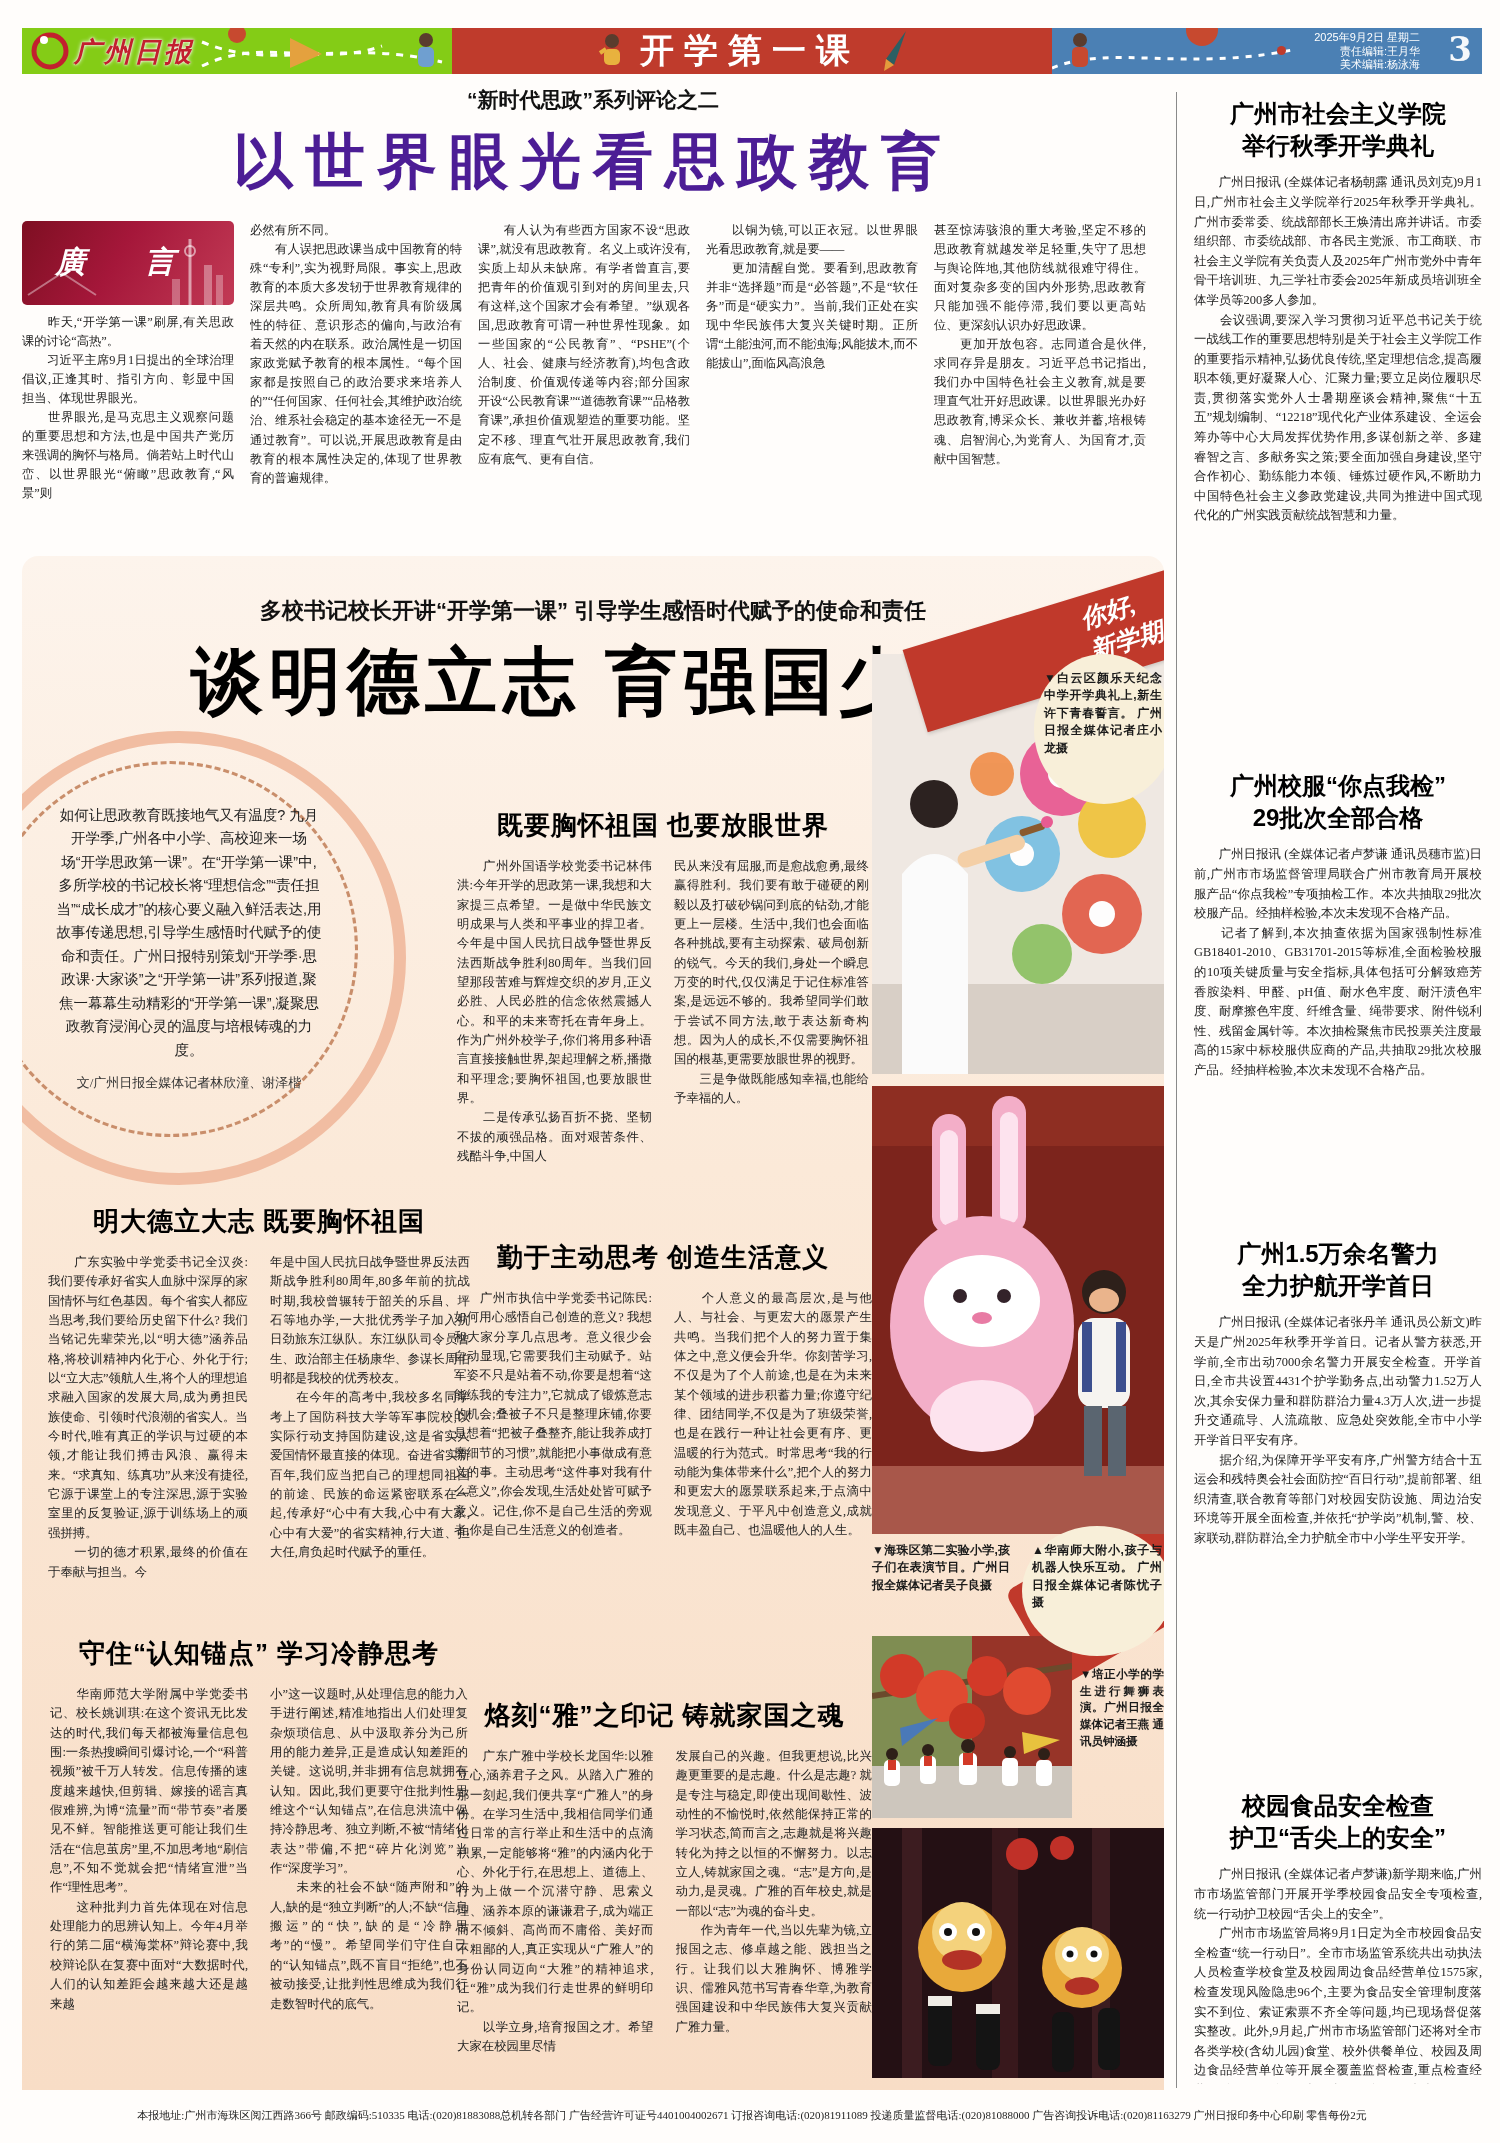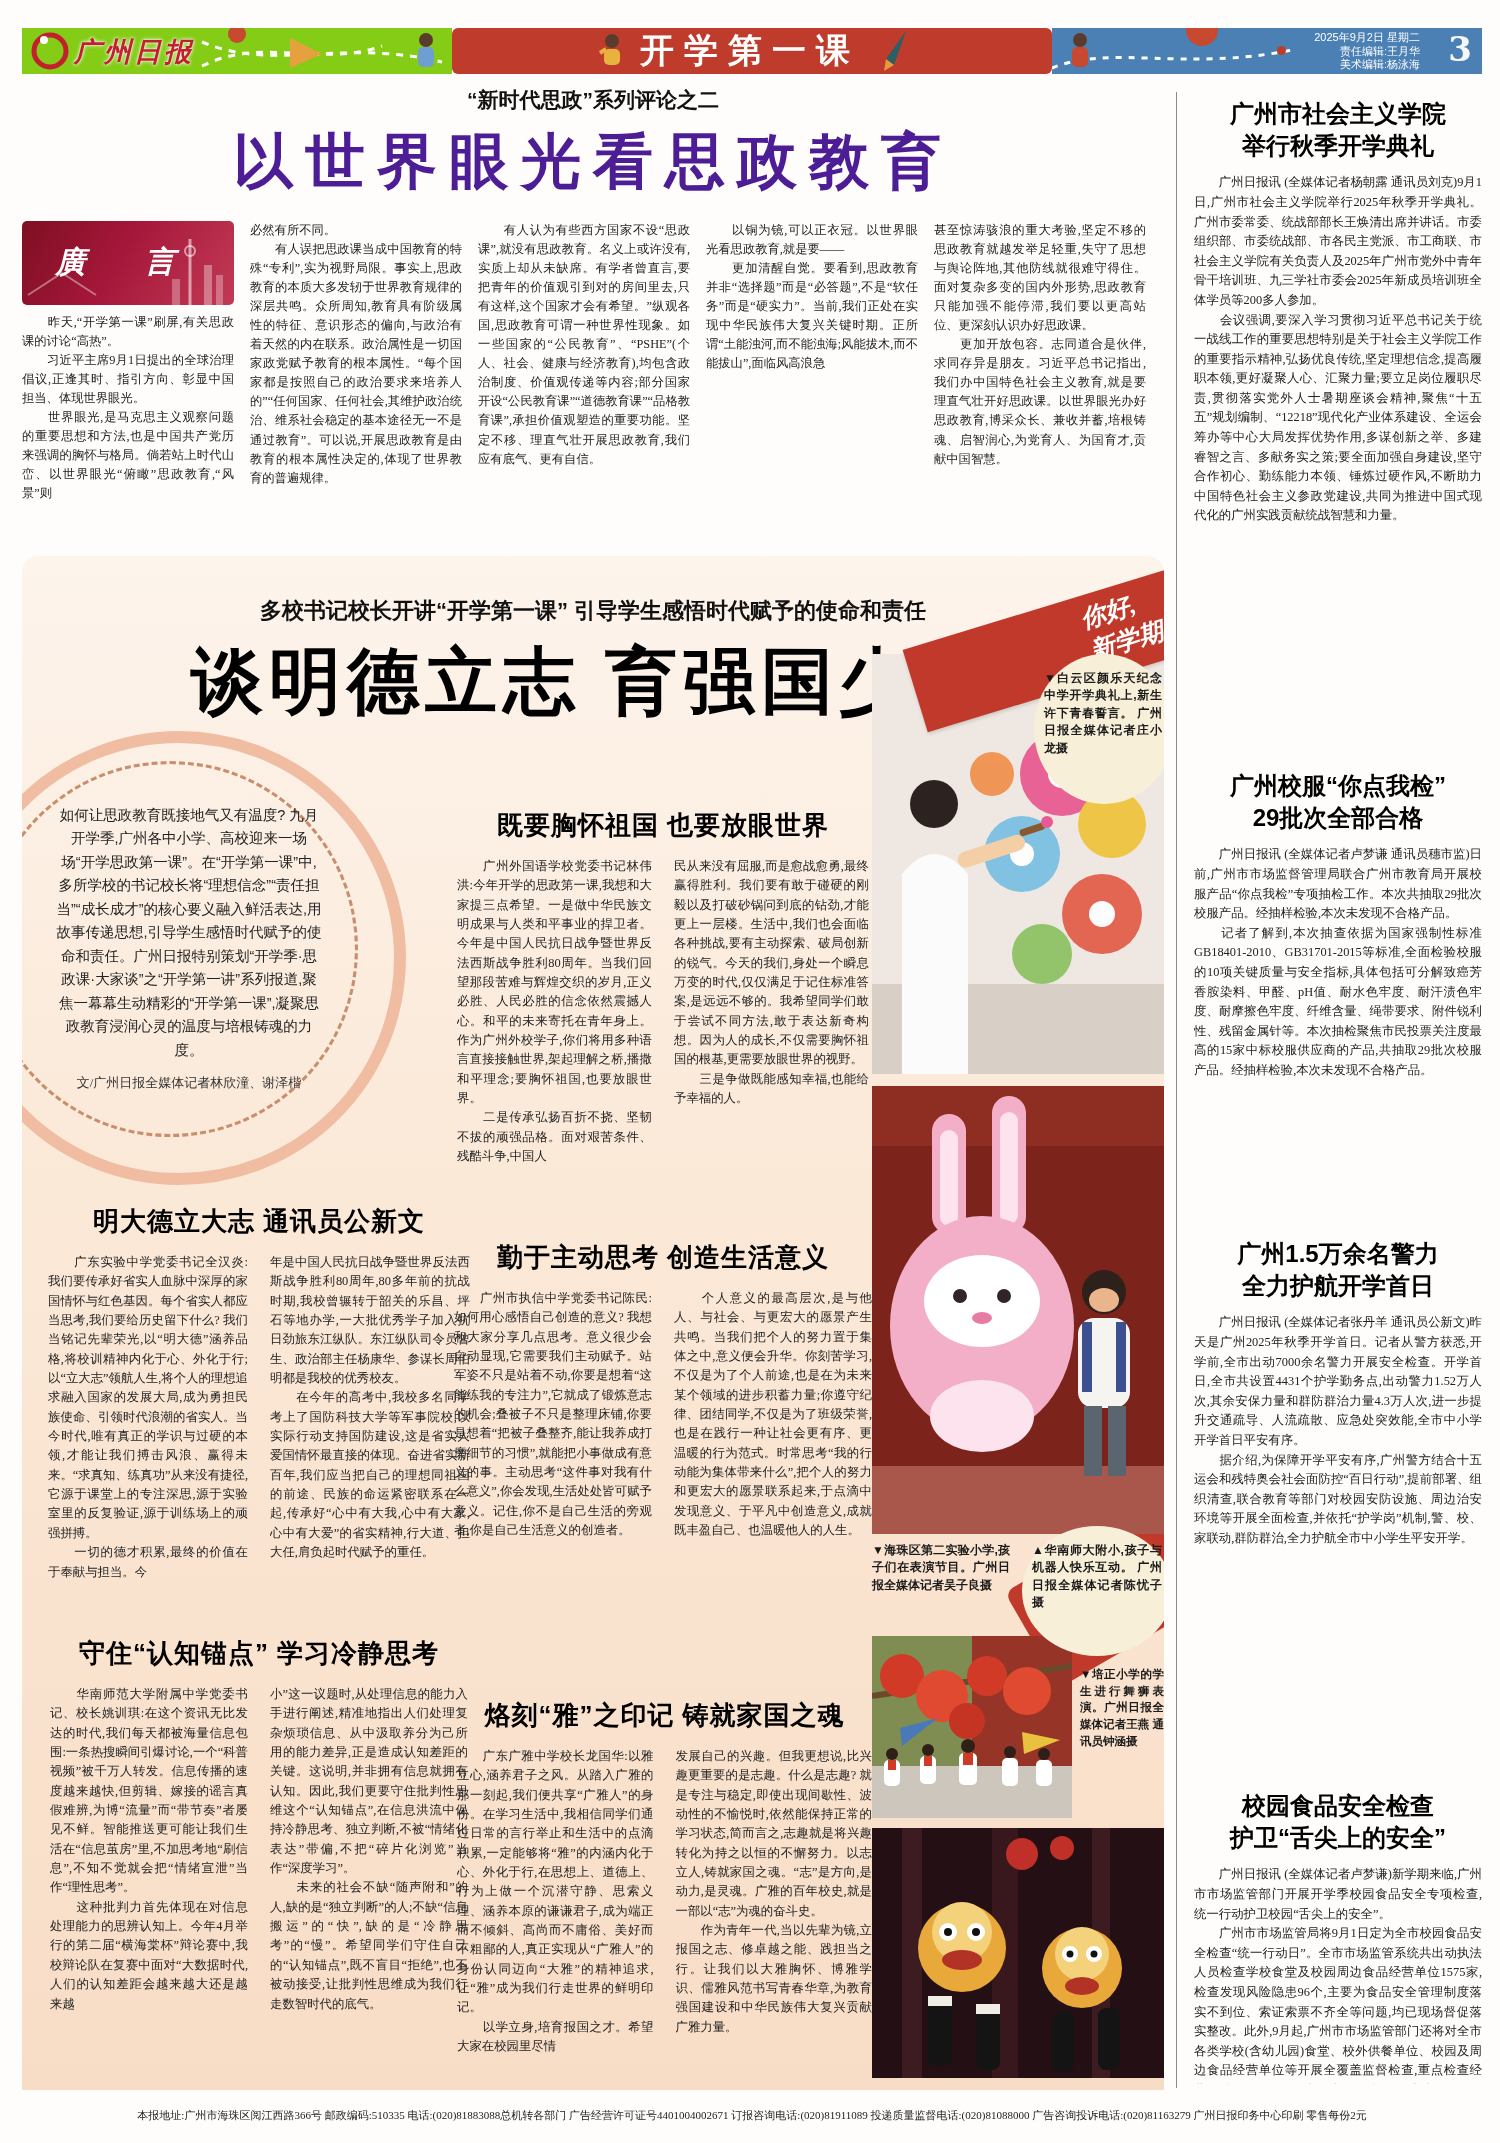--- a/index.html
+++ b/index.html
@@ -1,21 +1,21 @@
 <!DOCTYPE html>
 <html><head>
 <meta charset="utf-8">
 <style>
   html,body{margin:0;padding:0;background:#e9e7e4;}
   .page{position:relative;width:1500px;height:2143px;background:#fffdfb;margin:0 auto;overflow:hidden;
         font-family:"Liberation Sans",sans-serif;color:#1a1a1a;}
   
   .banner{position:absolute;left:22px;top:28px;width:1460px;height:46px;display:flex;}
   .b-left{width:430px;background:#84cc16;position:relative;overflow:hidden;}
-  .b-mid{width:600px;background:#bf3b2c;position:relative;display:flex;align-items:center;justify-content:center;border-radius:6px;}
+  .b-mid{width:600px;background:#bf3b2c;position:relative;display:flex;align-items:center;justify-content:center;}
   .b-right{flex:1;background:#4b80b4;position:relative;overflow:hidden;}
   .logo-text{position:absolute;left:52px;top:6px;font-family:"Liberation Serif",serif;font-weight:900;
              font-style:italic;font-size:27px;color:#c2202e;letter-spacing:3px;
              text-shadow:0 0 2px #fff,0 0 4px #fff;}
   .banner-title{color:#fff;font-size:34px;font-weight:900;letter-spacing:10px;font-family:"Liberation Serif",serif;}
   .date-block{position:absolute;right:62px;top:3px;text-align:right;color:#fff;font-size:11px;line-height:13.5px;}
   .page-num{position:absolute;right:10px;top:1px;color:#fff;font-size:34px;font-weight:900;
             font-family:"DejaVu Serif",serif;opacity:.95;}
   .red-dot{position:absolute;right:196px;top:18px;width:9px;height:9px;border-radius:50%;background:#bf3b2c;}
   
@@ -167,21 +167,21 @@
       <div class="f-h">既要胸怀祖国  也要放眼世界</div>
       <div class="f-cols">
         <div class="f-col pre" style="height:392px">　　广州外国语学校党委书记林伟洪:今年开学的思政第一课,我想和大家提三点希望。一是做中华民族文明成果与人类和平事业的捍卫者。今年是中国人民抗日战争暨世界反法西斯战争胜利80周年。当我们回望那段苦难与辉煌交织的岁月,正义必胜、人民必胜的信念依然震撼人心。和平的未来寄托在青年身上。作为广州外校学子,你们将用多种语言直接接触世界,架起理解之桥,播撒和平理念;要胸怀祖国,也要放眼世界。
 　　二是传承弘扬百折不挠、坚韧不拔的顽强品格。面对艰苦条件、残酷斗争,中国人</div>
         <div class="f-col pre" style="height:392px">民从来没有屈服,而是愈战愈勇,最终赢得胜利。我们要有敢于碰硬的刚毅以及打破砂锅问到底的钻劲,才能更上一层楼。生活中,我们也会面临各种挑战,要有主动探索、破局创新的锐气。今天的我们,身处一个瞬息万变的时代,仅仅满足于记住标准答案,是远远不够的。我希望同学们敢于尝试不同方法,敢于表达新奇构想。因为人的成长,不仅需要胸怀祖国的根基,更需要放眼世界的视野。
 　　三是争做既能感知幸福,也能给予幸福的人。</div>
       </div>
     </div>
 
     <div class="f-art" style="left:26px;top:648px;width:422px;">
-      <div class="f-h">明大德立大志  通讯员公新文</div>
+      <div class="f-h">明大德立大志  既要胸怀祖国</div>
       <div class="f-cols">
         <div class="f-col pre" style="height:398px">　　广东实验中学党委书记全汉炎:我们要传承好省实人血脉中深厚的家国情怀与红色基因。每个省实人都应当思考,我们要给历史留下什么? 我们当铭记先辈荣光,以“明大德”涵养品格,将校训精神内化于心、外化于行;以“立大志”领航人生,将个人的理想追求融入国家的发展大局,成为勇担民族使命、引领时代浪潮的省实人。当今时代,唯有真正的学识与过硬的本领,才能让我们搏击风浪、赢得未来。“求真知、练真功”从来没有捷径,它源于课堂上的专注深思,源于实验室里的反复验证,源于训练场上的顽强拼搏。
 　　一切的德才积累,最终的价值在于奉献与担当。今</div>
         <div class="f-col pre" style="height:398px">年是中国人民抗日战争暨世界反法西斯战争胜利80周年,80多年前的抗战时期,我校曾辗转于韶关的乐昌、坪石等地办学,一大批优秀学子加入抗日劲旅东江纵队。东江纵队司令员曾生、政治部主任杨康华、参谋长周伯明都是我校的优秀校友。
 　　在今年的高考中,我校多名同学考上了国防科技大学等军事院校,以实际行动支持国防建设,这是省实人爱国情怀最直接的体现。奋进省实新百年,我们应当把自己的理想同祖国的前途、民族的命运紧密联系在一起,传承好“心中有大我,心中有大家,心中有大爱”的省实精神,行大道、担大任,肩负起时代赋予的重任。</div>
       </div>
     </div>
 
     <div class="f-art" style="left:432px;top:668px;width:418px;margin-top:16px;">
       <div class="f-h">勤于主动思考  创造生活意义</div>

